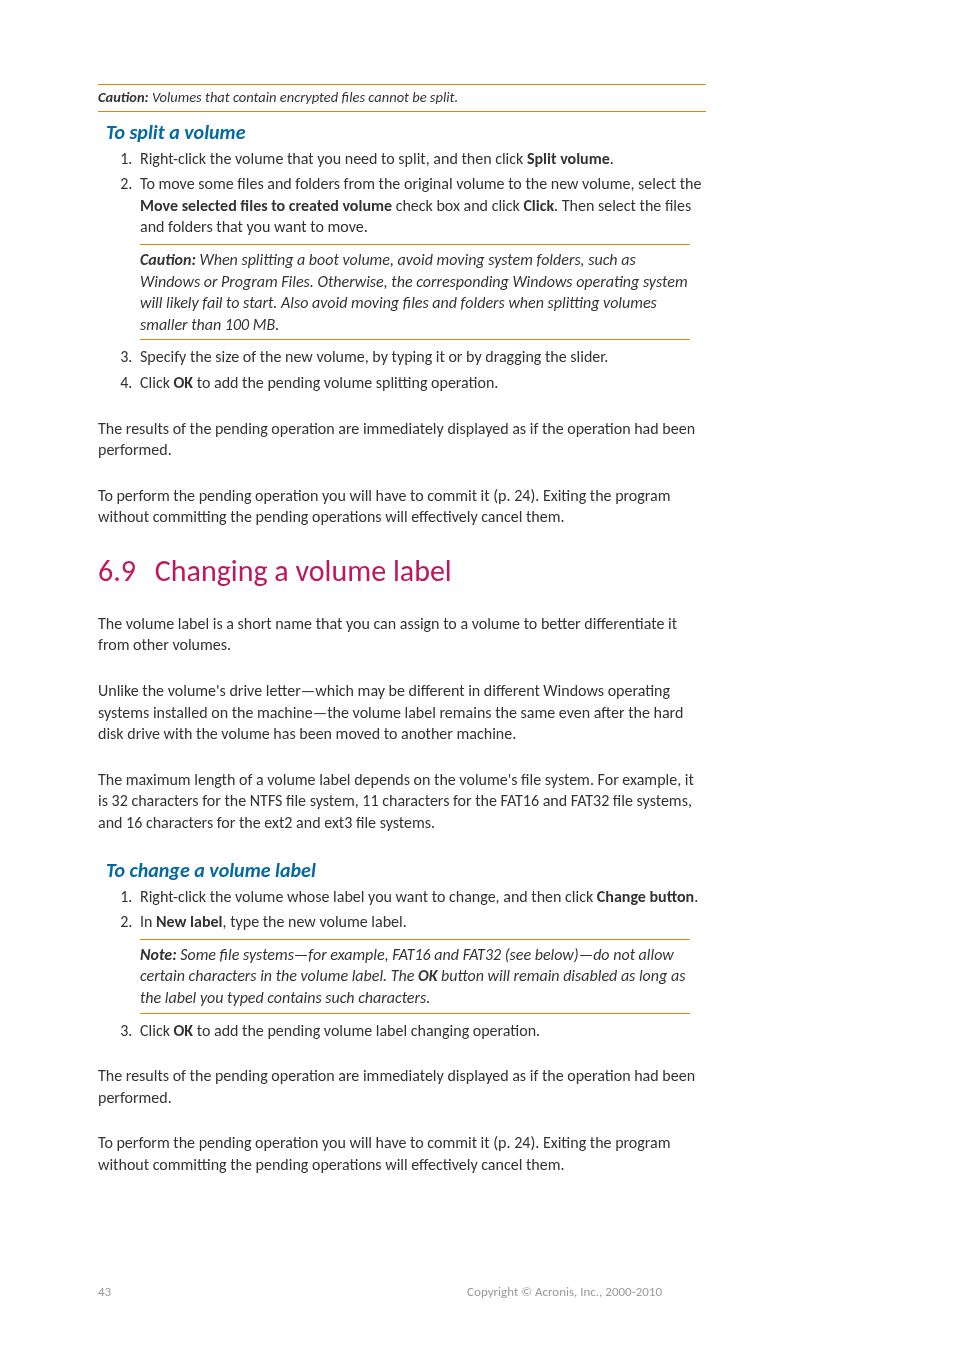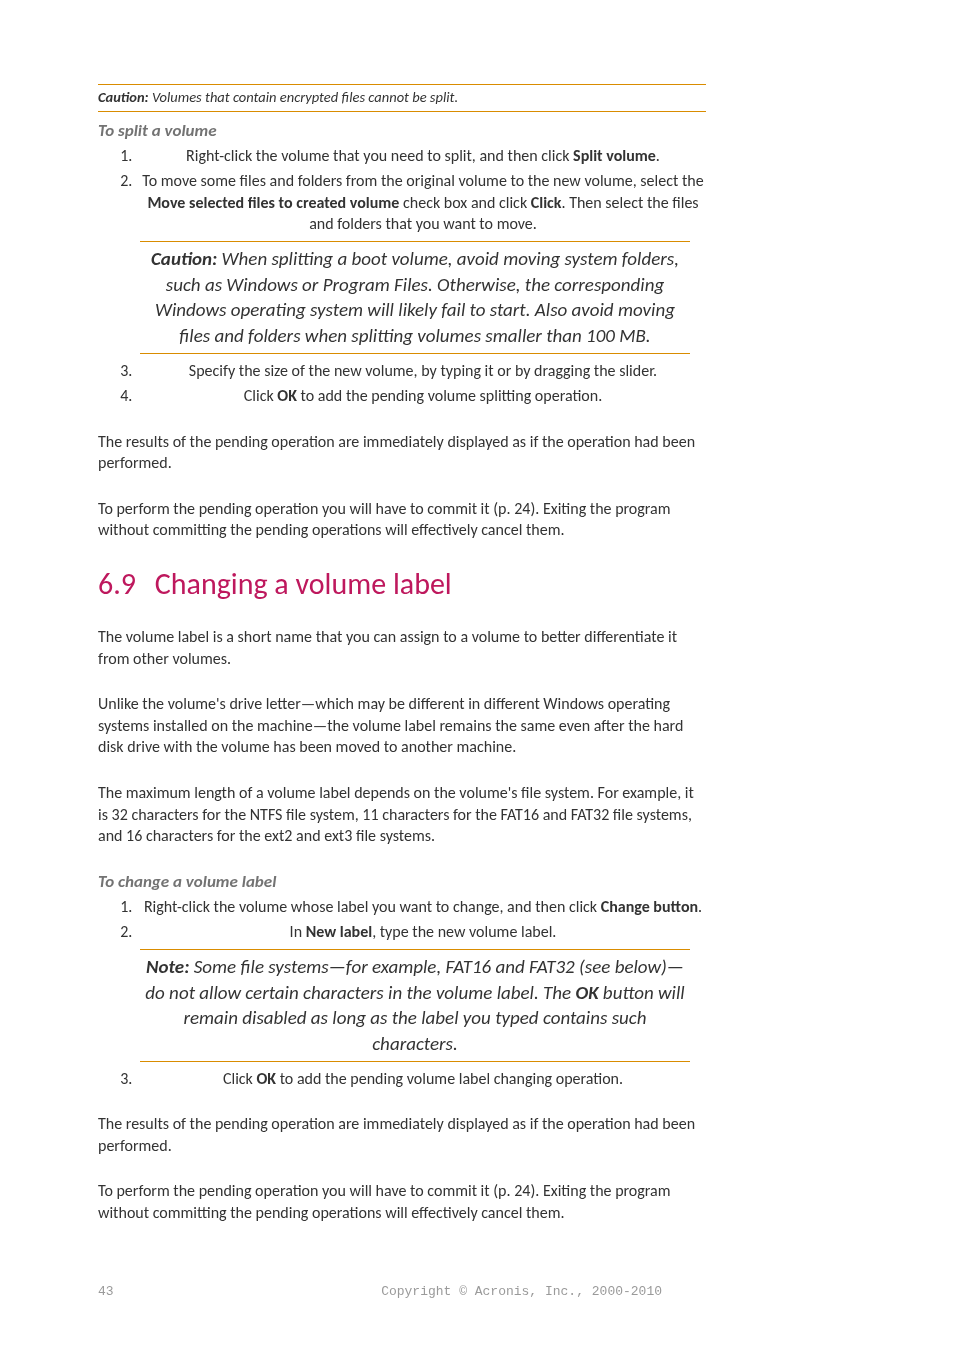--- a/index.html
+++ b/index.html
@@ -25,43 +25,42 @@
     font-size: 14.5px;
     line-height: 1.35;
     color: #333;
   }
   .callout-box .lead {
     font-weight: bold;
   }
   .sub-head {
     font-style: italic;
     font-weight: bold;
-    font-size: 17px;
-    margin: 8px 0 4px 0;
-    color: #737373;
+    font-size: 20px;
+    margin: 8px 0 4px 8px;
+    color: #0369a1;
   }
   ol.steps {
     margin: 0 0 8px 0;
     padding-left: 38px;
     font-size: 16px;
     line-height: 1.35;
     color: #333;
-    text-align: center;
   }
   ol.steps > li {
     margin-bottom: 4px;
     padding-left: 4px;
   }
   .nested-callout {
     border-top: 1px solid #d98c00;
     border-bottom: 1px solid #d98c00;
     padding: 4px 0;
     margin: 6px 16px 6px 0;
     font-style: italic;
-    font-size: 19px;
+    font-size: 16px;
     line-height: 1.35;
   }
   .nested-callout .lead {
     font-weight: bold;
   }
   .bold { font-weight: bold; font-style: normal; }
   .bold-i { font-weight: bold; }
   p.body {
     font-size: 16px;
     line-height: 1.35;
@@ -80,21 +79,20 @@
   }
   .footer {
     position: absolute;
     bottom: 50px;
     left: 98px;
     right: 98px;
     font-size: 13px;
     color: #9a9a9a;
     display: flex;
     justify-content: space-between;
-    font-family: Liberation Mono, monospace;
   }
 </style>
 </head>
 <body>
 
 <div class="page">
 
   <div class="callout-box">
     <span class="lead">Caution:</span><span> Volumes that contain encrypted files cannot be split.</span>
   </div>

